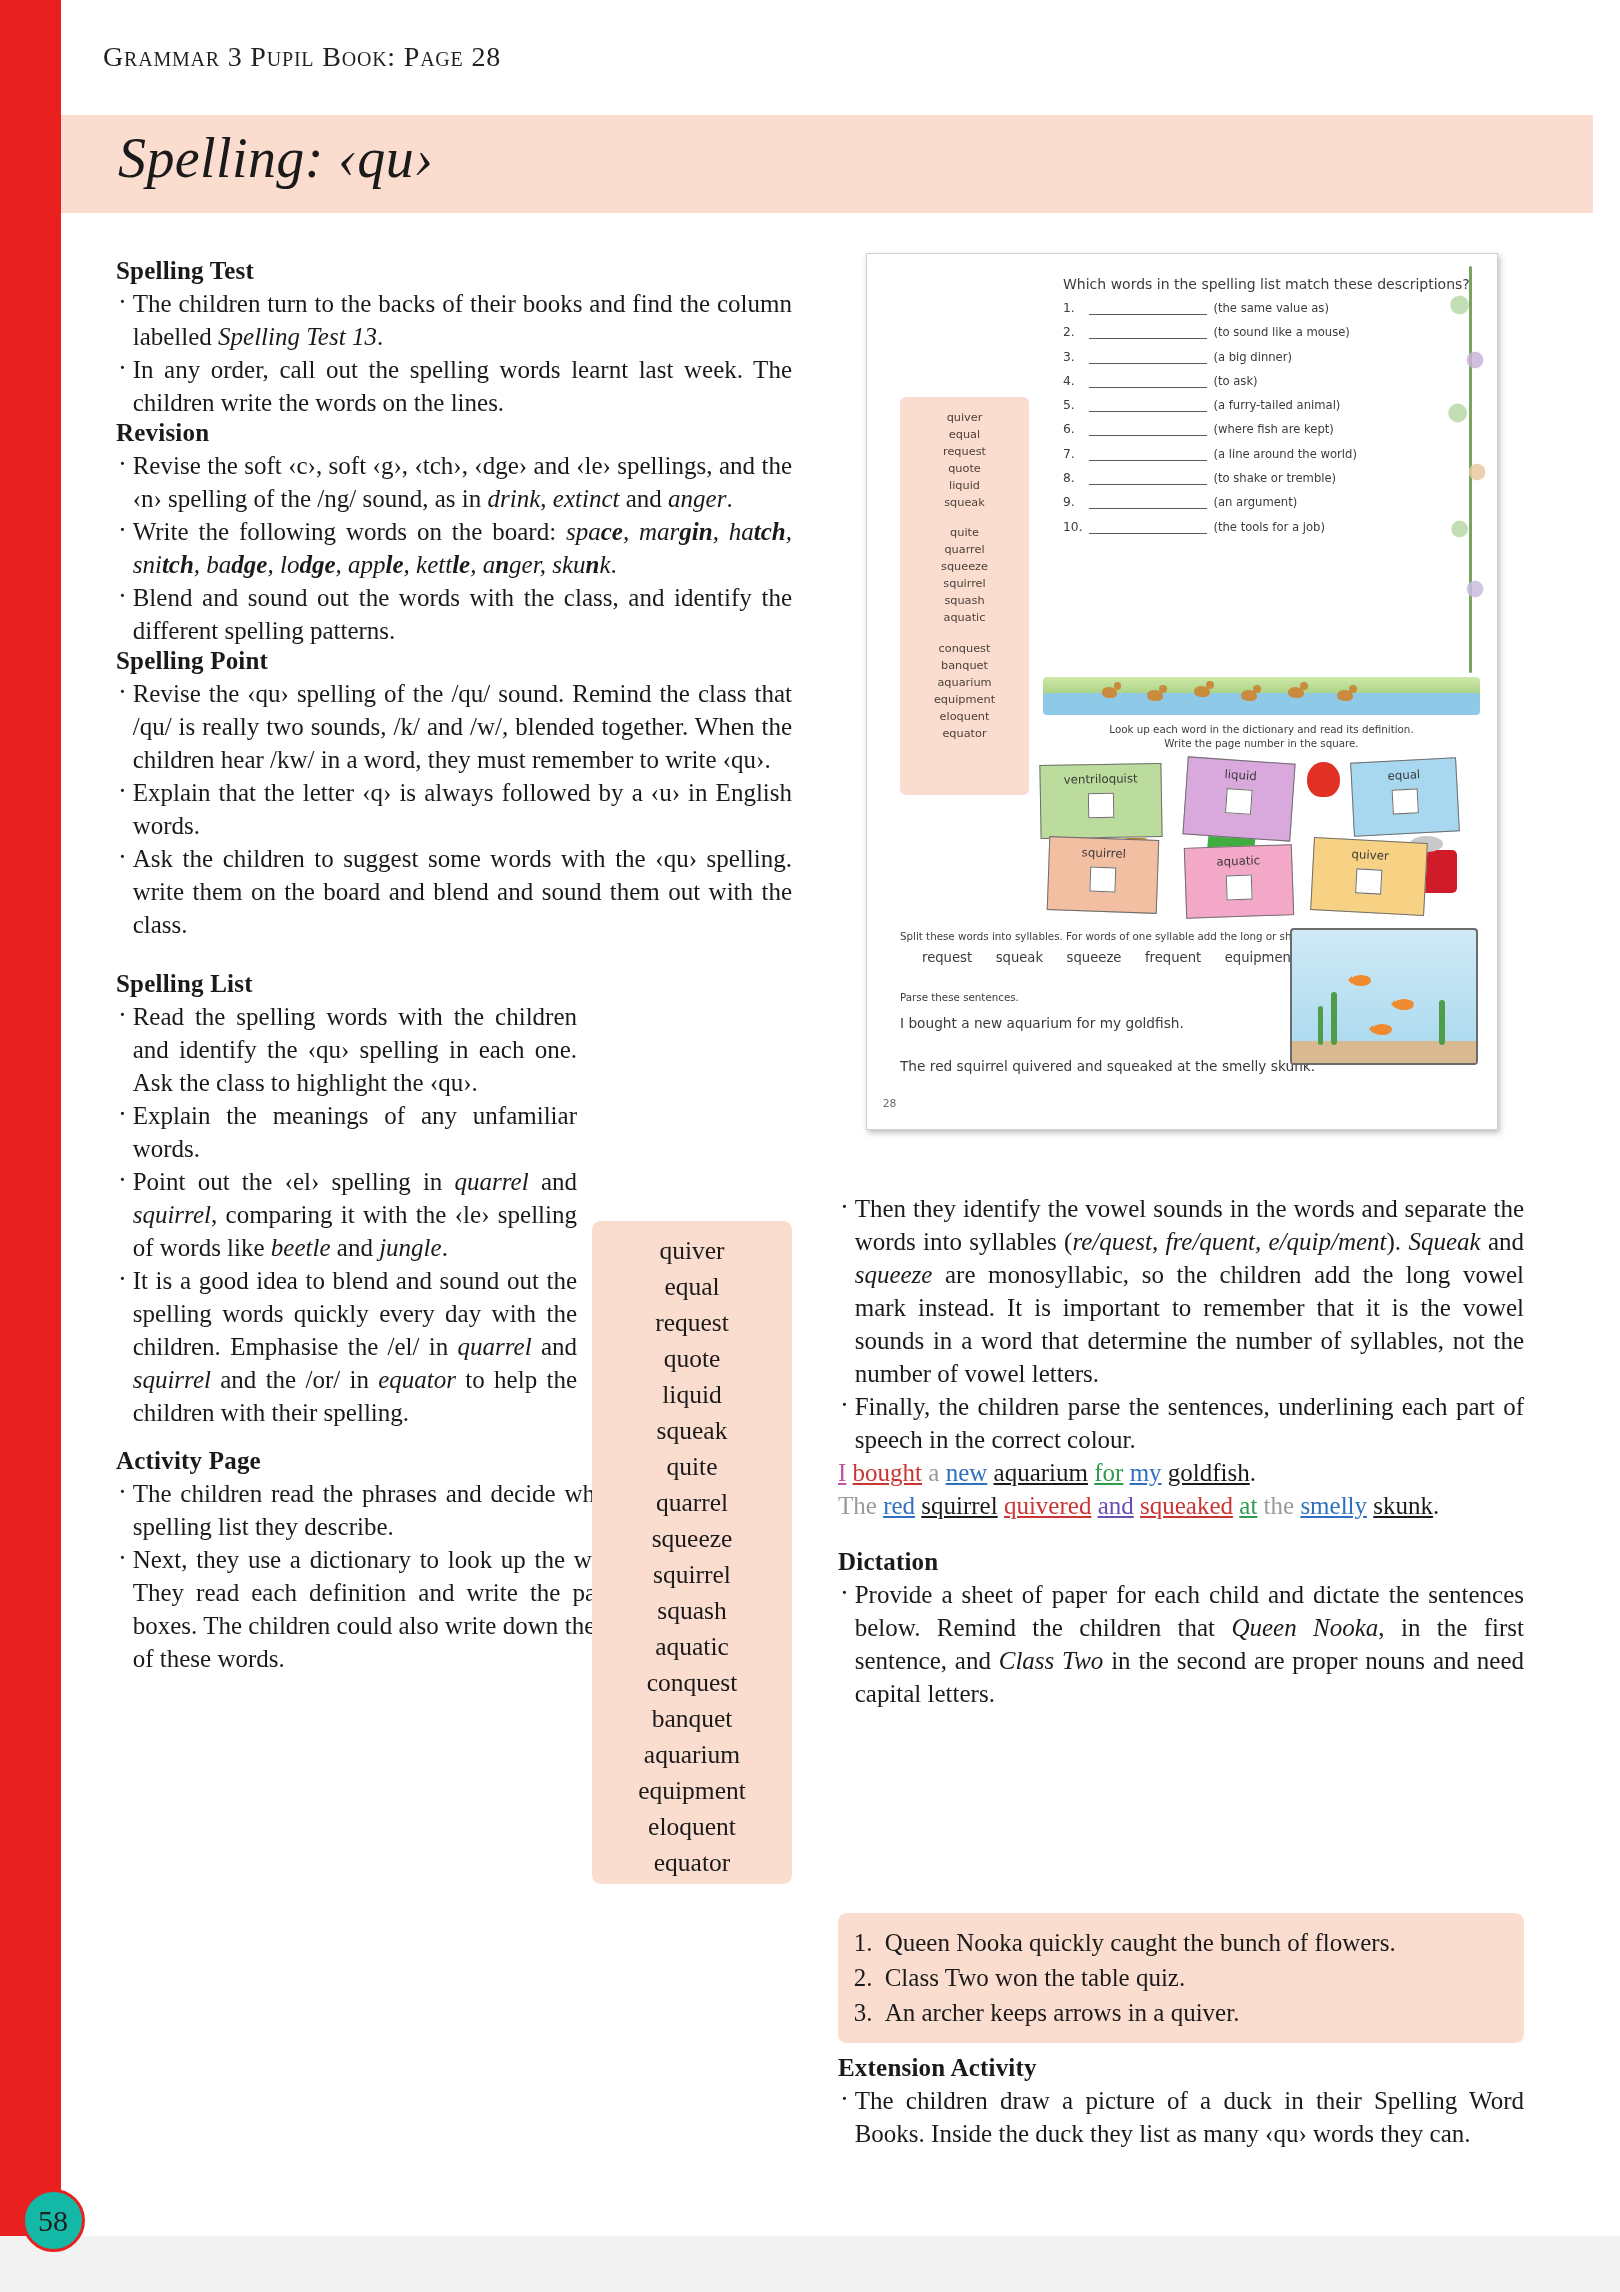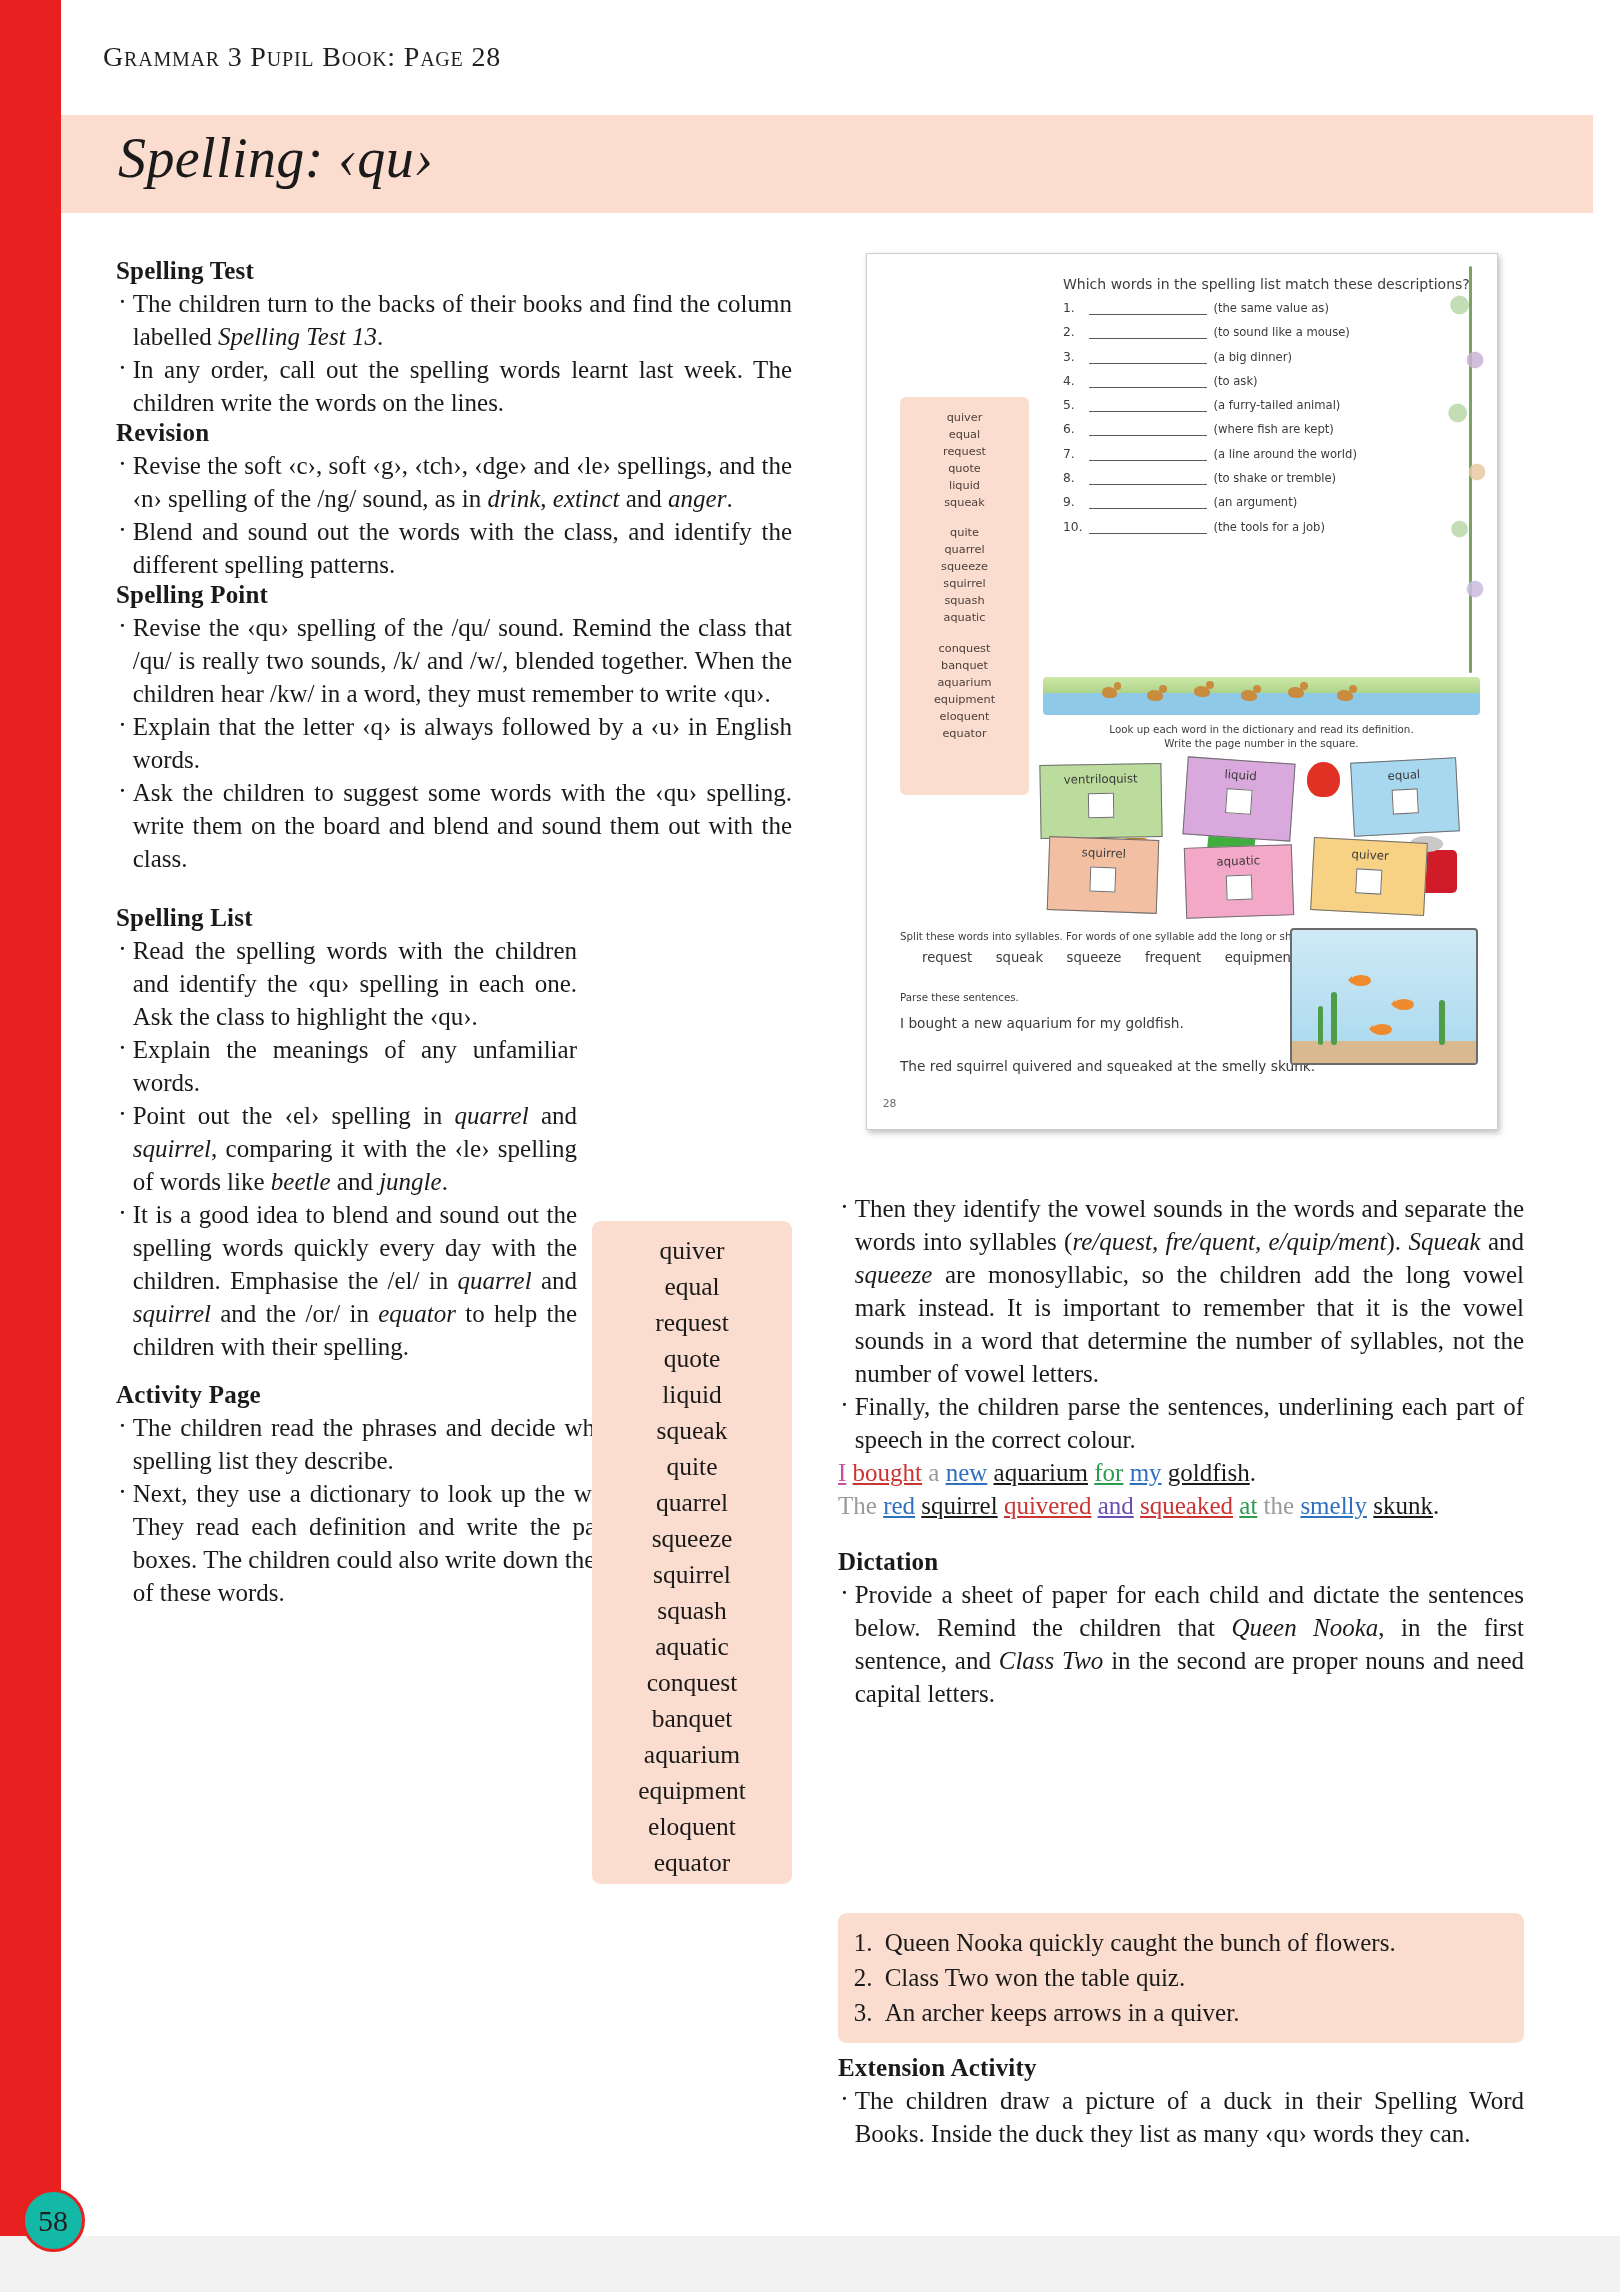--- a/index.html
+++ b/index.html
@@ -319,20 +319,21 @@
 
     <h3 class="sec">Spelling Test</h3>
     <ul class="bul">
       <li>The children turn to the backs of their books and find the column labelled <i>Spelling Test 13</i>.</li>
       <li>In any order, call out the spelling words learnt last week. The children write the words on the lines.</li>
     </ul>
 
     <h3 class="sec sec-gap">Revision</h3>
     <ul class="bul">
       <li>Revise the soft ‹c›, soft ‹g›, ‹tch›, ‹dge› and ‹le› spellings, and the ‹n› spelling of the /ng/ sound, as in <i>drink</i>, <i>extinct</i> and <i>anger</i>.</li>
+      <li>Write the following words on the board: <i>spa<b>ce</b>, mar<b>gin</b>, ha<b>tch</b>, sni<b>tch</b>, ba<b>dge</b>, lo<b>dge</b>, app<b>le</b>, kett<b>le</b>, a<b>n</b>ger, sku<b>n</b>k</i>.</li>
       <li>Blend and sound out the words with the class, and identify the different spelling patterns.</li>
     </ul>
 
     <h3 class="sec sec-gap">Spelling Point</h3>
     <ul class="bul">
       <li>Revise the ‹qu› spelling of the /qu/ sound. Remind the class that /qu/ is really two sounds, /k/ and /w/, blended together. When the children hear /kw/ in a word, they must remember to write ‹qu›.</li>
       <li>Explain that the letter ‹q› is always followed by a ‹u› in English words.</li>
       <li>Ask the children to suggest some words with the ‹qu› spelling. write them on the board and blend and sound them out with the class.</li>
     </ul>
 

